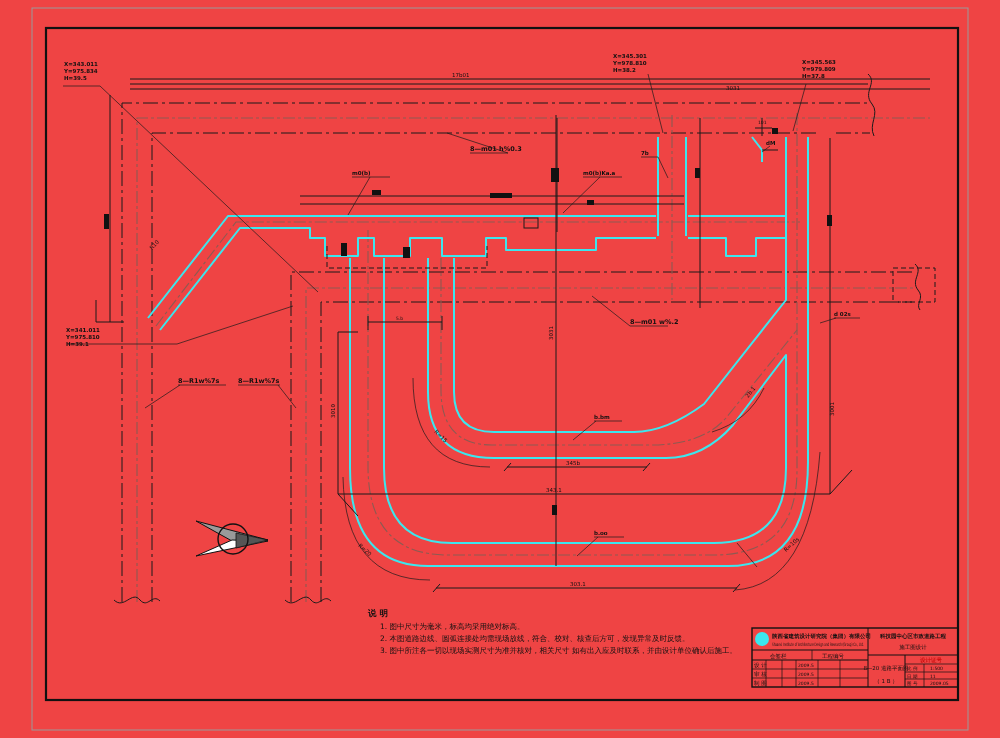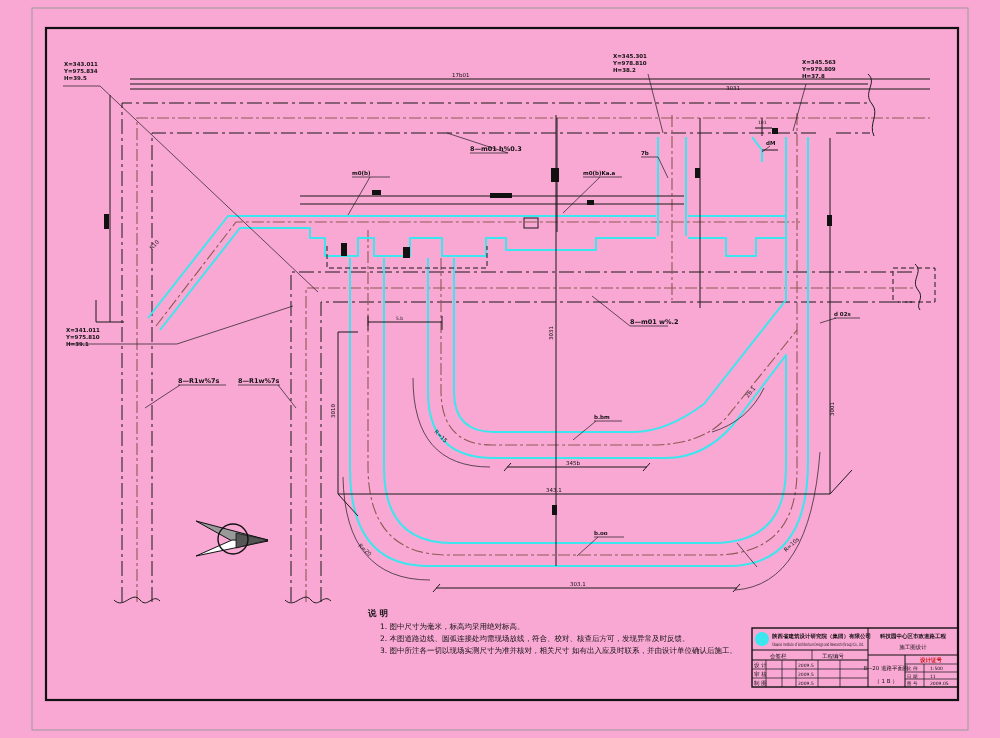--- a/index.html
+++ b/index.html
@@ -1,16 +1,16 @@
 <!DOCTYPE html>
 <html><head>
 <meta charset="utf-8">
 <style>
   html,body{margin:0;padding:0;background:#ffffff;font-family:"DejaVu Sans",sans-serif;}
-  .page{position:relative;width:1000px;height:738px;background:#f9a8d4;overflow:hidden;}
+  .page{position:relative;width:1000px;height:738px;background:#ef4444;overflow:hidden;}
   svg{display:block}
   .ks{stroke:#1b1b1b;fill:none;stroke-width:1}
   .kd{stroke:#1b1b1b;fill:none;stroke-width:1;stroke-dasharray:15 4 3 4}
   .dash{stroke:#1b1b1b;fill:none;stroke-width:1;stroke-dasharray:5 3}
   .br{stroke:#8d5a52;fill:none;stroke-width:1.1;stroke-dasharray:12 3 3 3}
   .cy{stroke:#3ce6ee;fill:none;stroke-width:2;stroke-linejoin:round}
   .thin{stroke:#1b1b1b;fill:none;stroke-width:.7}
   text{fill:#111;font-family:"DejaVu Sans",sans-serif;}
   .t4{font-size:4.5px}.t5{font-size:5.5px}.t6{font-size:6.5px}.t7{font-size:7.5px}.t8{font-size:8.5px}
   .red{fill:#cc1111}

